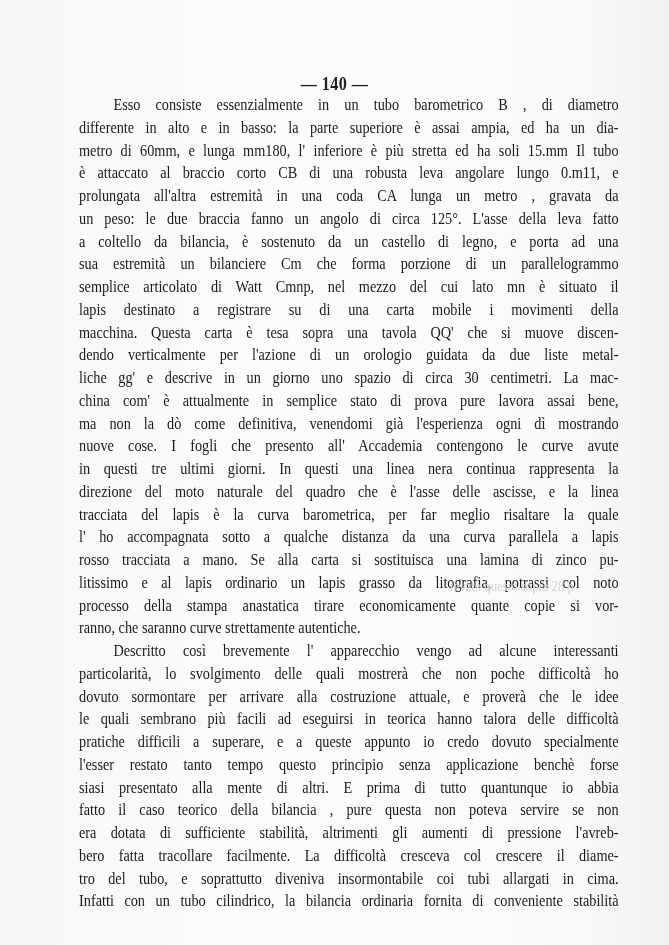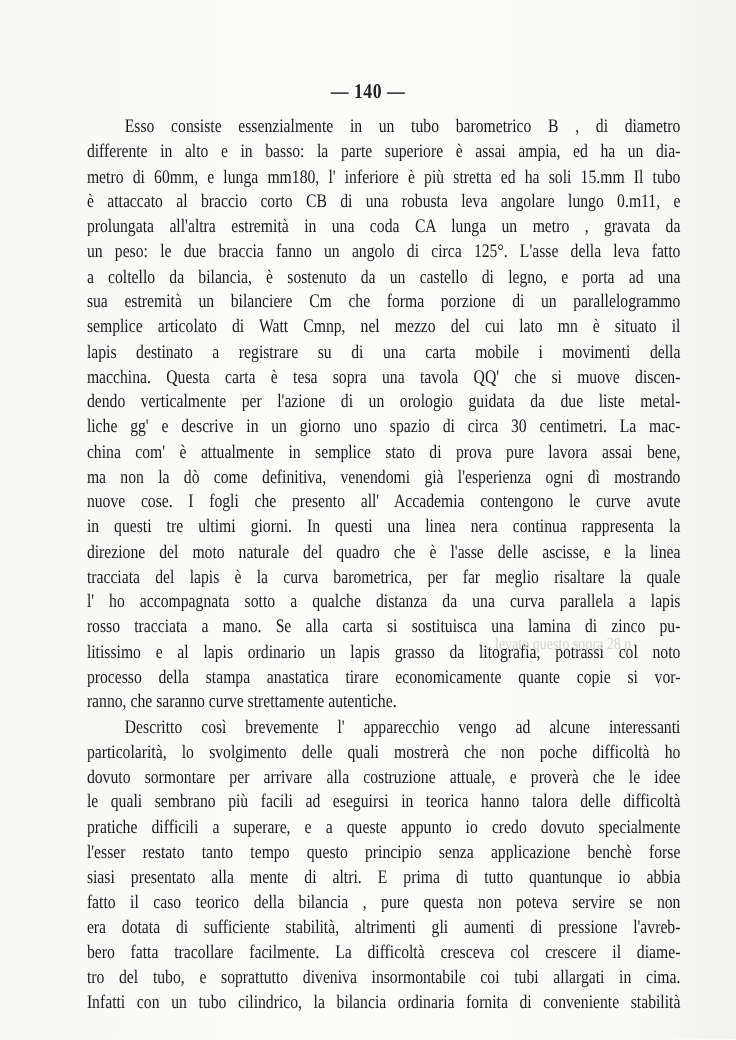--- a/index.html
+++ b/index.html
@@ -29,21 +29,21 @@
       text-align: center;
       font-size: 19px;
       font-weight: bold;
       letter-spacing: 0.5px;
       transform: scaleX(0.85);
       color: #222;
     }
     .body-text {
       position: absolute;
       left: 79px;
-      top: 103px;
+      top: 93px;
       width: 540px;
     }
     .line {
       height: 22.75px;
       line-height: 22.75px;
       font-size: 17.4px;
       white-space: nowrap;
       text-align: justify;
       text-align-last: justify;
       transform-origin: left center;

